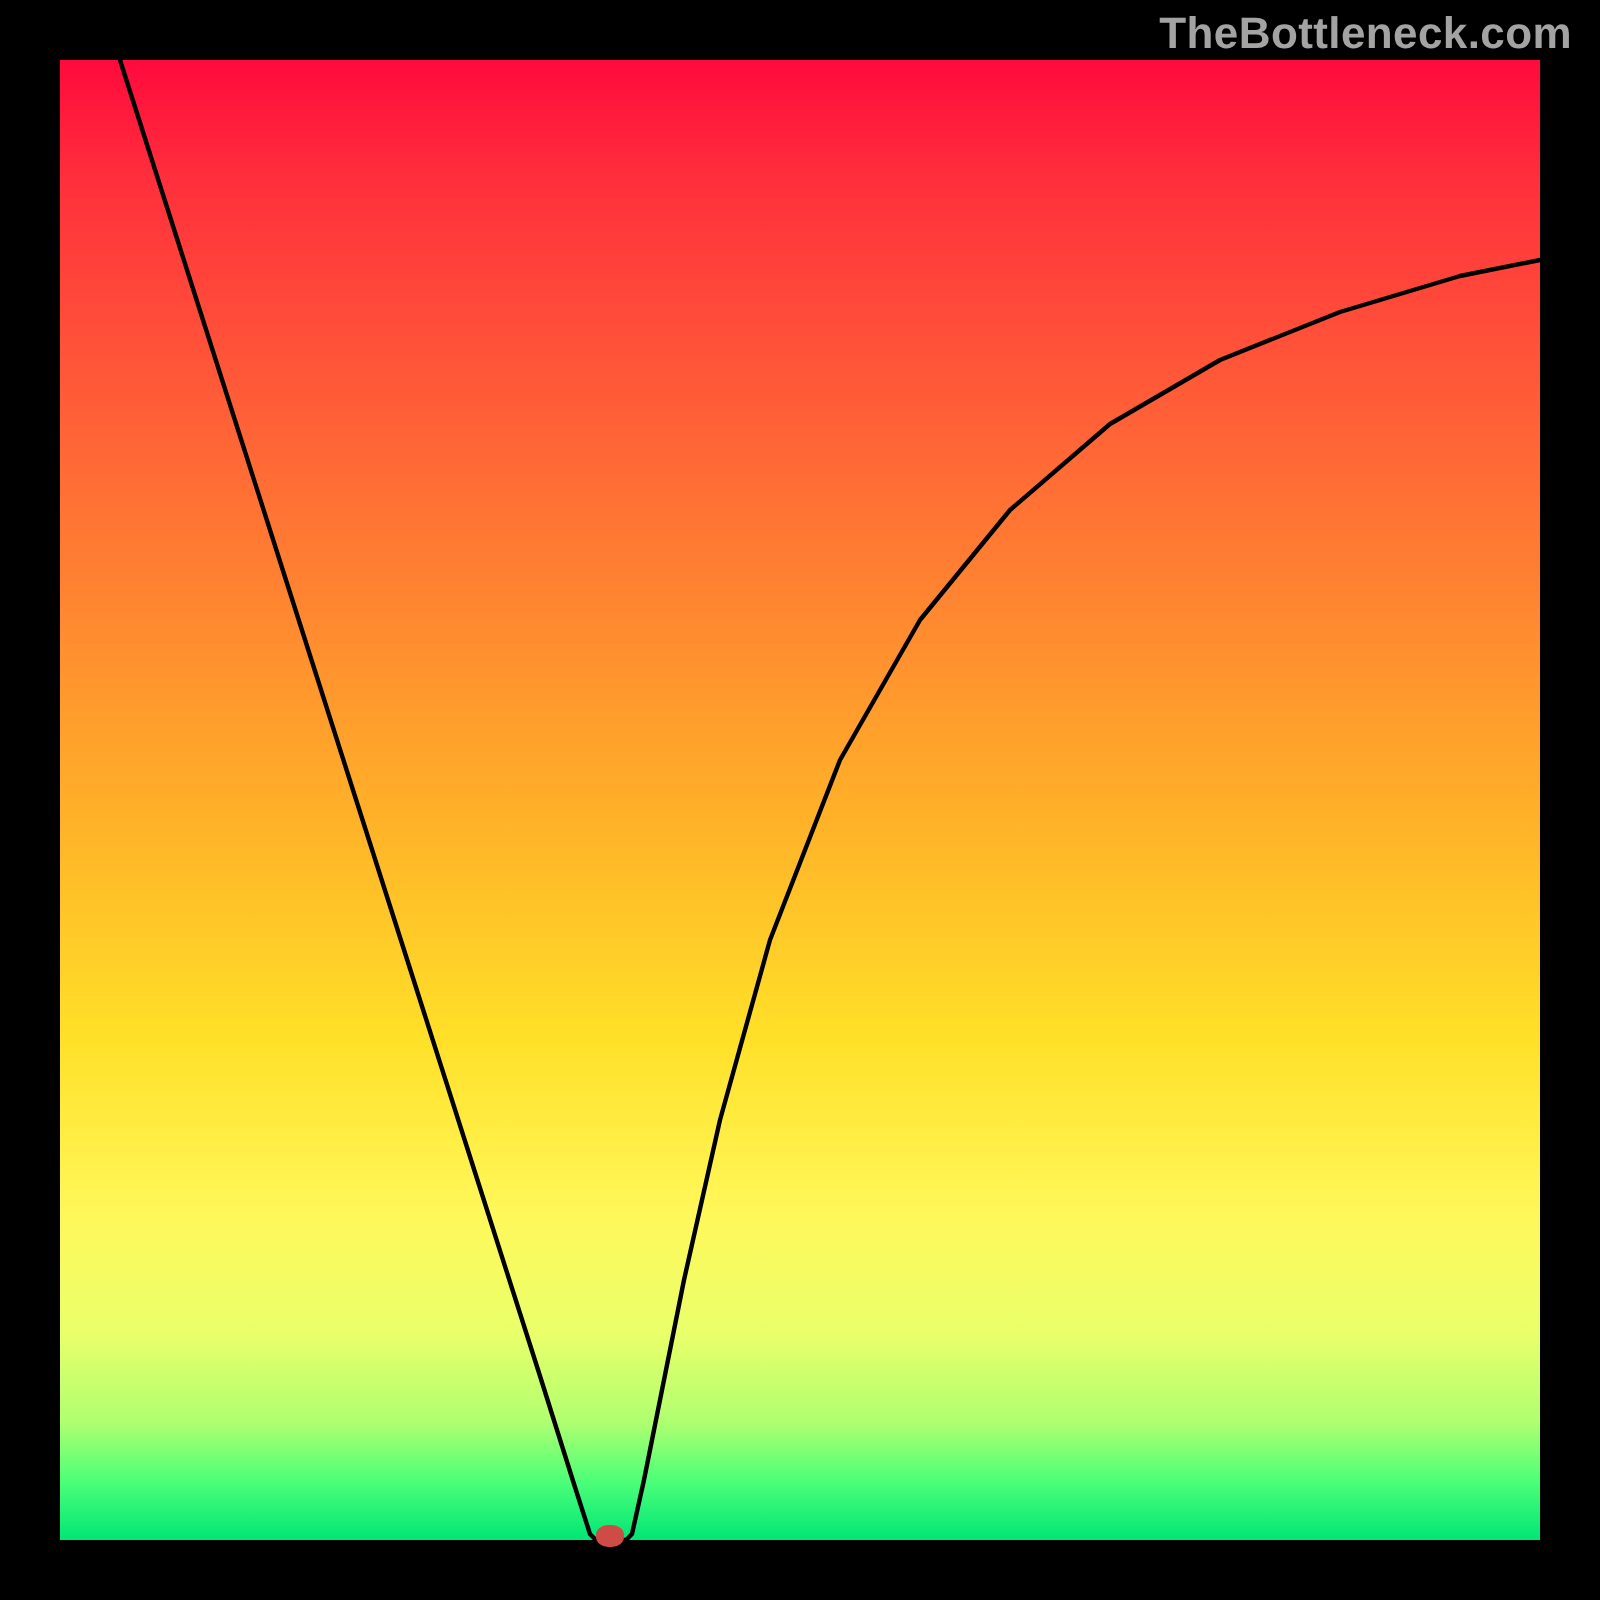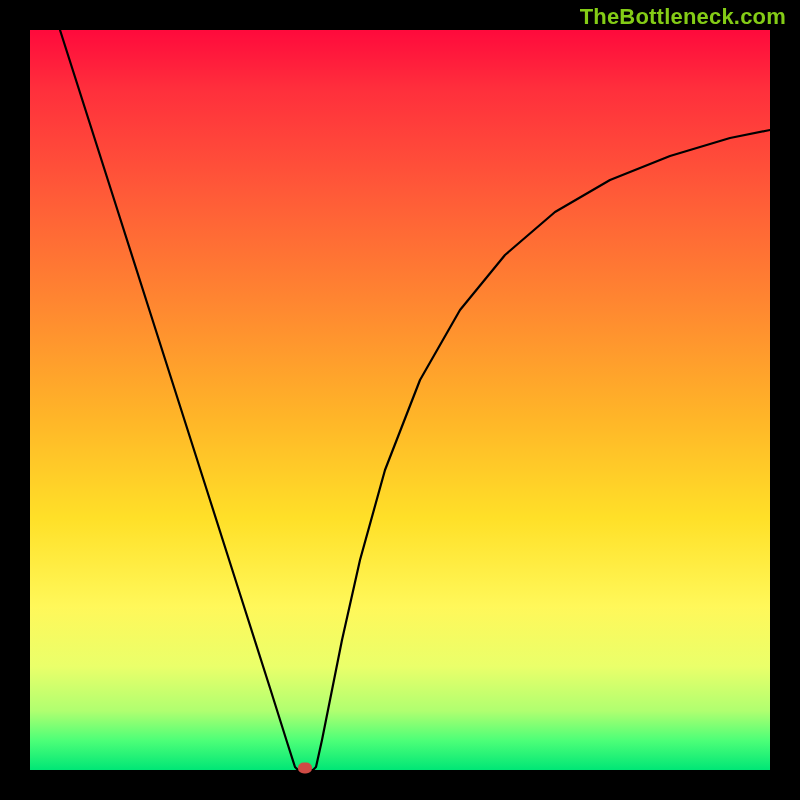--- a/index.html
+++ b/index.html
@@ -28,21 +28,21 @@
       #eaff6a 86%,
       #b0ff70 92%,
       #4dff78 96%,
       #00e676 100%
     );
   }
   .watermark {
     position: absolute;
     top: 4px;
     right: 14px;
-    color: #84cc16;
+    color: #a3a3a3;
     font-size: 22px;
     font-weight: 600;
     letter-spacing: 0.2px;
     user-select: none;
   }
   svg.curve {
     position: absolute;
     left: 0;
     top: 0;
     width: 740px;

